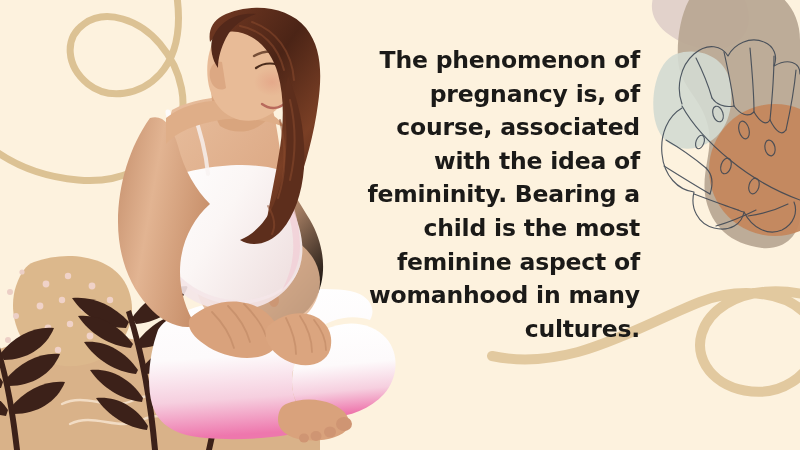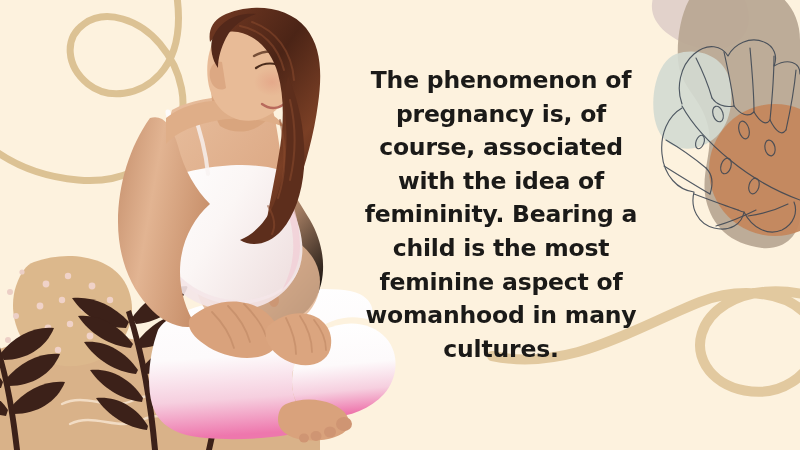--- a/index.html
+++ b/index.html
@@ -20,30 +20,29 @@
     top: 0; left: 0;
     width: 800px;
     height: 450px;
   }
   
   #quote-block {
     position: absolute;
     left: 362px;
     top: 44px;
     width: 278px;
-    text-align: center;
+    text-align: right;
     color: #1b1a18;
     font-family: "DejaVu Sans", sans-serif;
     font-size: 23.5px;
     font-weight: bold;
     line-height: 1.43;
     letter-spacing: -0.2px;
     white-space: pre-line;
     z-index: 40;
-    margin-top: 20px;
   }
 </style>
 </head>
 <body>
 
 <div id="canvas">
 
   <svg class="layer" viewBox="0 0 800 450" xmlns="http://www.w3.org/2000/svg">
     <defs>
       <clipPath id="clipAll">

